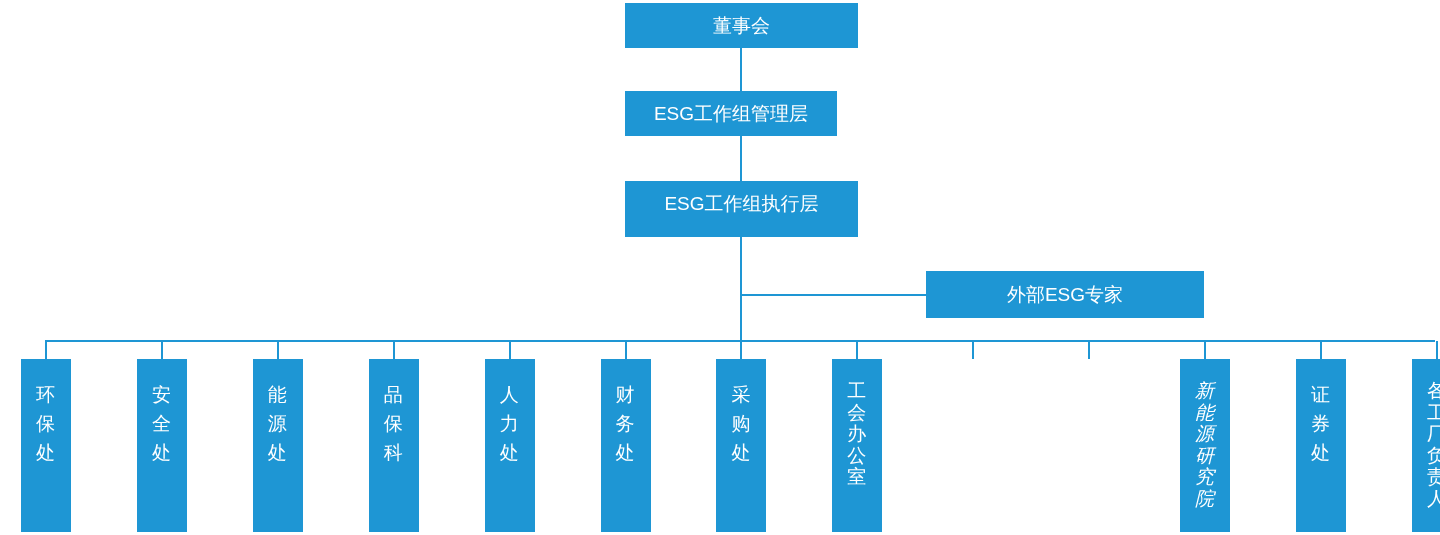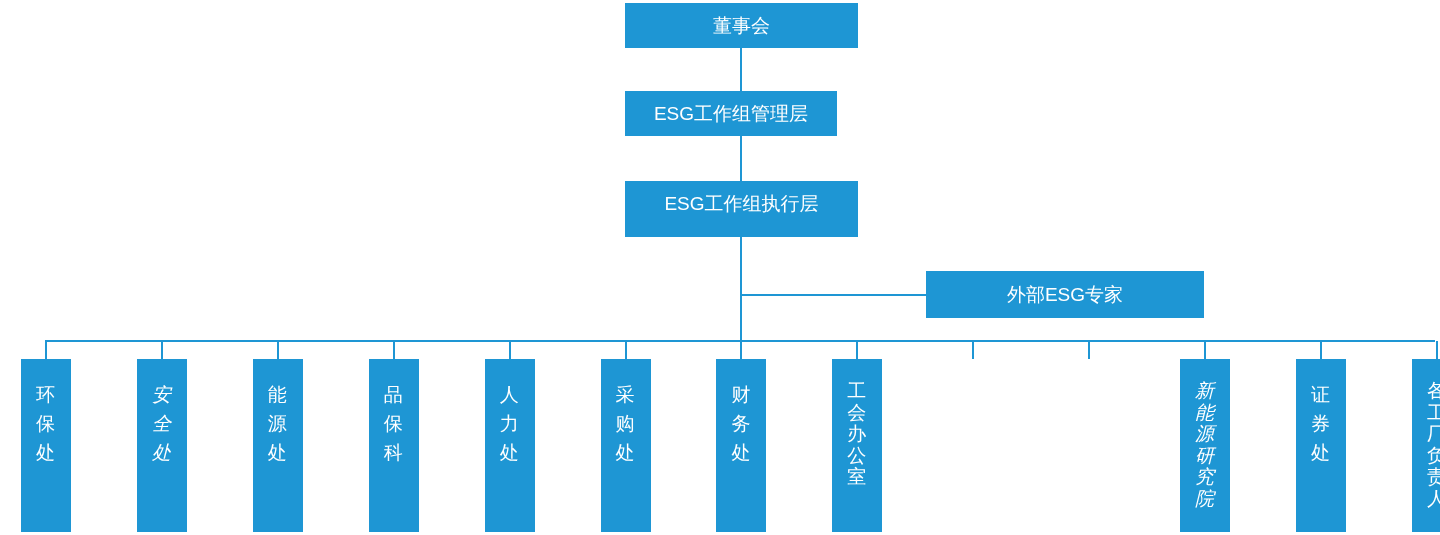--- a/index.html
+++ b/index.html
@@ -98,21 +98,21 @@
   <div class="dept-col">
     <div class="dept-stub"></div>
     <div class="dept-box">
       <div class="dept-label" style="line-height: 29px;">环保处</div>
     </div>
   </div>
 
   <div class="dept-col">
     <div class="dept-stub"></div>
     <div class="dept-box">
-      <div class="dept-label" style="line-height: 29px; font-style: italic;">安全处</div>
+      <div class="dept-label" style="line-height: 29px;">安全处</div>
     </div>
   </div>
 
   <div class="dept-col">
     <div class="dept-stub"></div>
     <div class="dept-box">
       <div class="dept-label" style="line-height: 29px;">能源处</div>
     </div>
   </div>
 
@@ -127,28 +127,28 @@
     <div class="dept-stub"></div>
     <div class="dept-box">
       <div class="dept-label" style="line-height: 29px;">人力处</div>
     </div>
   </div>
 
 
   <div class="dept-col">
     <div class="dept-stub"></div>
     <div class="dept-box">
-      <div class="dept-label" style="line-height: 29px;">采购处</div>
+      <div class="dept-label" style="line-height: 29px;">财务处</div>
     </div>
   </div>
 
   <div class="dept-col">
     <div class="dept-stub"></div>
     <div class="dept-box">
-      <div class="dept-label" style="line-height: 29px;">财务处</div>
+      <div class="dept-label" style="line-height: 29px;">采购处</div>
     </div>
   </div>
 
   <div class="dept-col">
     <div class="dept-stub"></div>
     <div class="dept-box">
       <div class="dept-label" style="line-height: 21.5px;">工会办公室</div>
     </div>
   </div>
 

